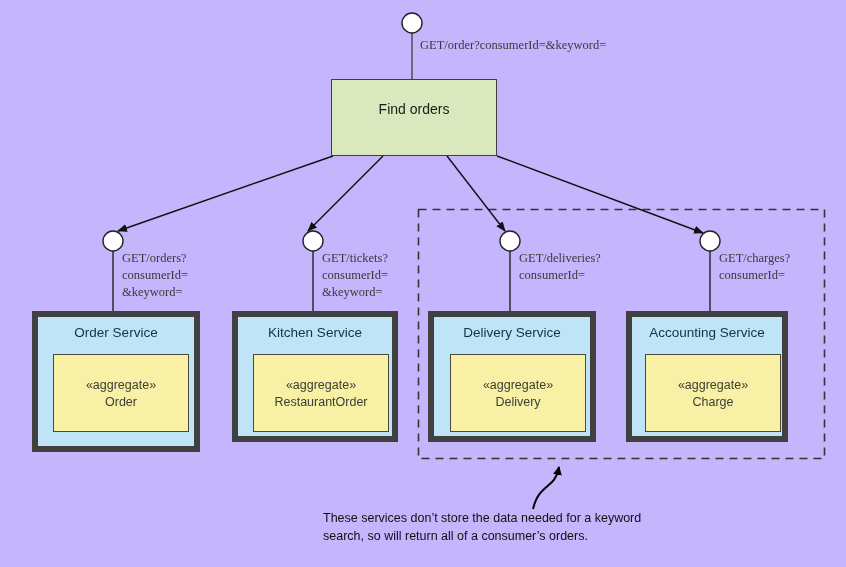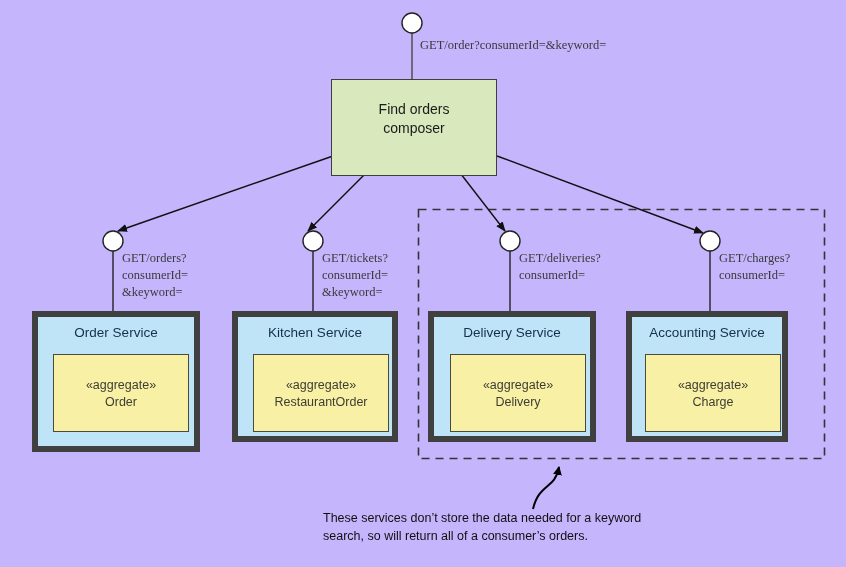--- a/index.html
+++ b/index.html
@@ -134,23 +134,22 @@
     <circle cx="510" cy="241" r="10" fill="#ffffff" stroke="#222222" stroke-width="1.4"></circle>
 
     <line x1="710" y1="251" x2="710" y2="311" stroke="#222222" stroke-width="1.4"></line>
     <circle cx="710" cy="241" r="10" fill="#ffffff" stroke="#222222" stroke-width="1.4"></circle>
 
     <path d="M533,509 C537,492 545,489 552,482 C557,477 558,472 559,467" fill="none" stroke="#000000" stroke-width="2" marker-end="url(#arrowhead-bold)"></path>
   </svg>
 
   <div class="top-label" style="left:420px; top:38px;">GET/order?consumerId=&amp;keyword=</div>
 
-  <div class="box composer-box" style="left:331px; top:79px; width:166px; height:97px;">
+  <div class="box composer-box" style="left:331px; top:79px; width:166px; height:77px;">
     <div class="composer-label" style="top:20px;">Find orders</div>
-    <div class="composer-label" style="top:39px;">composer</div>
   </div>
 
   <div class="port-label" style="left:122px; top:250px;">GET/orders?</div>
   <div class="port-label" style="left:122px; top:267px;">consumerId=</div>
   <div class="port-label" style="left:122px; top:284px;">&amp;keyword=</div>
 
   <div class="box service-box" style="left:32px; top:311px; width:168px; height:141px;">
     <div class="service-title">Order Service</div>
     <div class="aggregate-box" style="left:15px; top:37px; width:136px; height:78px;">
       <div class="aggregate-text" style="top:22px;">«aggregate»</div>

